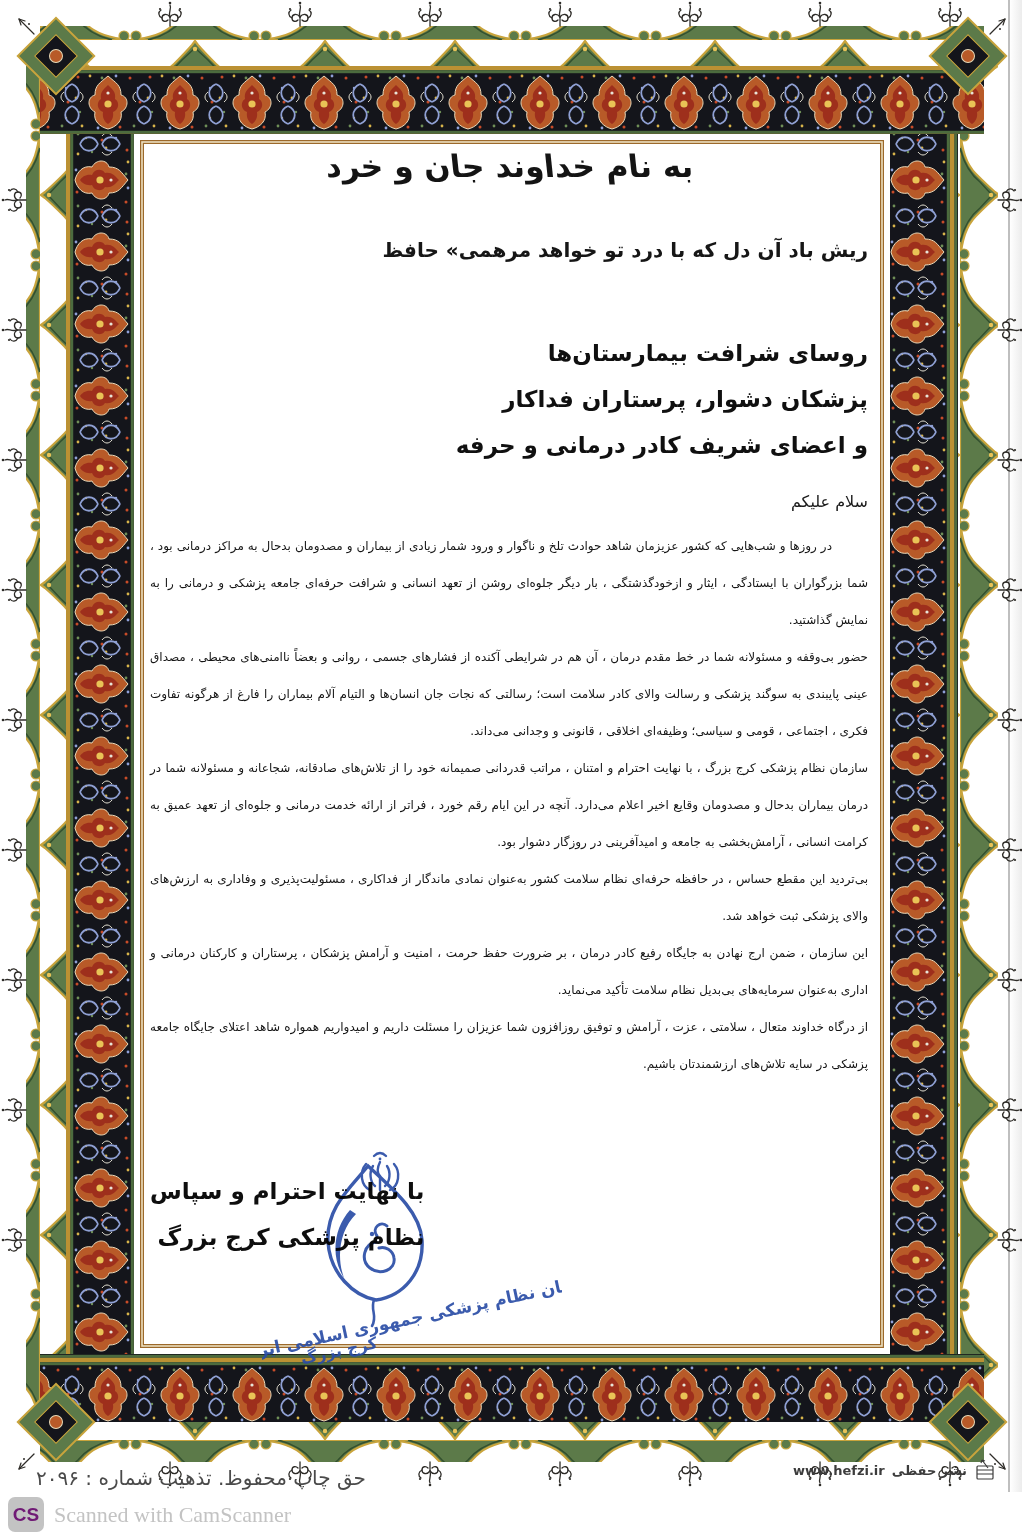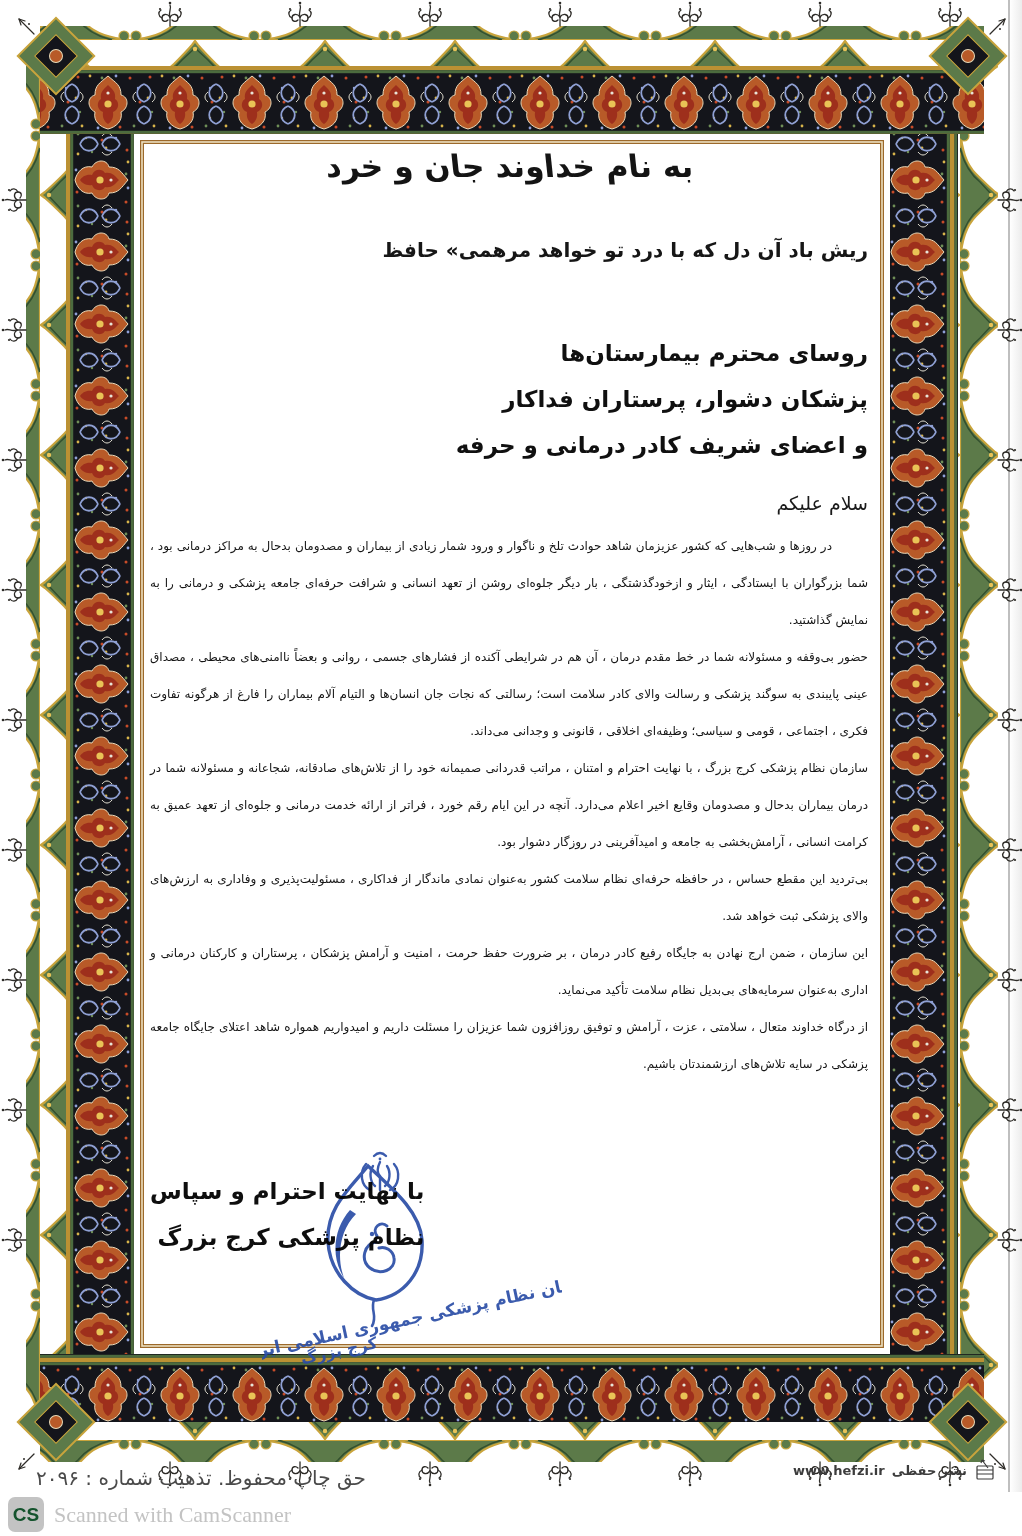--- a/index.html
+++ b/index.html
@@ -23,21 +23,21 @@
     position:absolute;top:238px;left:150px;width:718px;
     display:flex;justify-content:space-between;gap:40px;
     font-size:20px;font-weight:600;color:#161616;
   }
   .addressees{
     position:absolute;top:330px;left:150px;width:718px;text-align:right;
     font-size:23px;font-weight:800;line-height:46px;color:#101010;
   }
   .salutation{
     position:absolute;top:492px;left:150px;width:718px;text-align:right;
-    font-size:19px;color:#1a1a1a;
+    font-size:16px;color:#1a1a1a;
   }
   .body-text{
     position:absolute;top:528px;left:150px;width:718px;
     font-size:12px;line-height:37px;text-align:justify;color:#161616;
   }
   .body-text p{margin:0;}
   .body-text p.indent{text-indent:36px;}
 
   .closing{
     position:absolute;top:1168px;left:150px;text-align:right;
@@ -54,21 +54,21 @@
     display:flex;align-items:center;gap:7px;font-size:13px;color:#3c3c3c;font-weight:700;
   }
   .footer-right .url{direction:ltr;font-weight:700;color:#3c3c3c;}
 
   .camscanner{
     position:absolute;top:1497px;left:8px;display:flex;align-items:center;gap:10px;z-index:2;
   }
   .cs-badge{
     width:36px;height:35px;border-radius:7px;background:#c3c3c3;
     display:flex;align-items:center;justify-content:center;
-    color:#14532d;font-weight:800;font-size:19px;font-family:"Liberation Sans",sans-serif;text-align:center;
+    color:#701a75;font-weight:800;font-size:19px;font-family:"Liberation Sans",sans-serif;text-align:center;
   }
   .cs-text{color:#c3c3c3;font-size:22px;font-family:Liberation Serif, serif;}
 </style>
 </head>
 <body>
 
 <div class="canvas">
 
   <div class="scan-edge-soft"></div>
   <div class="scan-edge"></div>
@@ -225,21 +225,21 @@
 
   <div class="content">
 
     <div class="bismillah">به نام خداوند جان و خرد</div>
 
     <div class="couplet">
       <span>ریش باد آن دل که با درد تو خواهد مرهمی» حافظ</span>
     </div>
 
     <div class="addressees">
-      <div>روسای محترم بیمارستان‌ها</div>
+      <div>روسای شرافت بیمارستان‌ها</div>
       <div>پزشکان دشوار، پرستاران فداکار</div>
       <div>و اعضای شریف کادر درمانی و حرفه</div>
     </div>
 
     <div class="salutation">سلام علیکم</div>
 
     <div class="body-text">
       <p class="indent">در روزها و شب‌هایی که کشور عزیزمان شاهد حوادث تلخ و ناگوار و ورود شمار زیادی از بیماران و مصدومان بدحال به مراکز درمانی بود ، شما بزرگواران با ایستادگی ، ایثار و ازخودگذشتگی ، بار دیگر جلوه‌ای روشن از تعهد انسانی و شرافت حرفه‌ای جامعه پزشکی و درمانی را به نمایش گذاشتید.</p>
       <p>حضور بی‌وقفه و مسئولانه شما در خط مقدم درمان ، آن هم در شرایطی آکنده از فشارهای جسمی ، روانی و بعضاً ناامنی‌های محیطی ، مصداق عینی پایبندی به سوگند پزشکی و رسالت والای کادر سلامت است؛ رسالتی که نجات جان انسان‌ها و التیام آلام بیماران را فارغ از هرگونه تفاوت فکری ، اجتماعی ، قومی و سیاسی؛ وظیفه‌ای اخلاقی ، قانونی و وجدانی می‌داند.</p>
       <p>سازمان نظام پزشکی کرج بزرگ ، با نهایت احترام و امتنان ، مراتب قدردانی صمیمانه خود را از تلاش‌های صادقانه، شجاعانه و مسئولانه شما در درمان بیماران بدحال و مصدومان وقایع اخیر اعلام می‌دارد. آنچه در این ایام رقم خورد ، فراتر از ارائه خدمت درمانی و جلوه‌ای از تعهد عمیق به کرامت انسانی ، آرامش‌بخشی به جامعه و امیدآفرینی در روزگار دشوار بود.</p>

